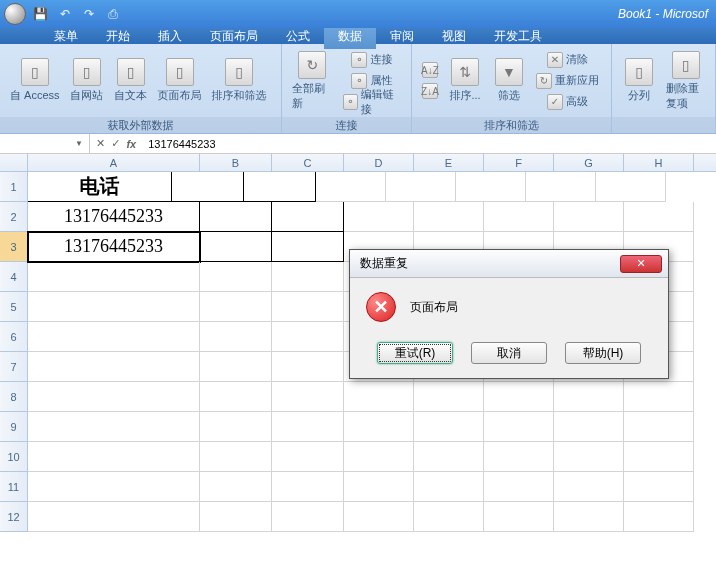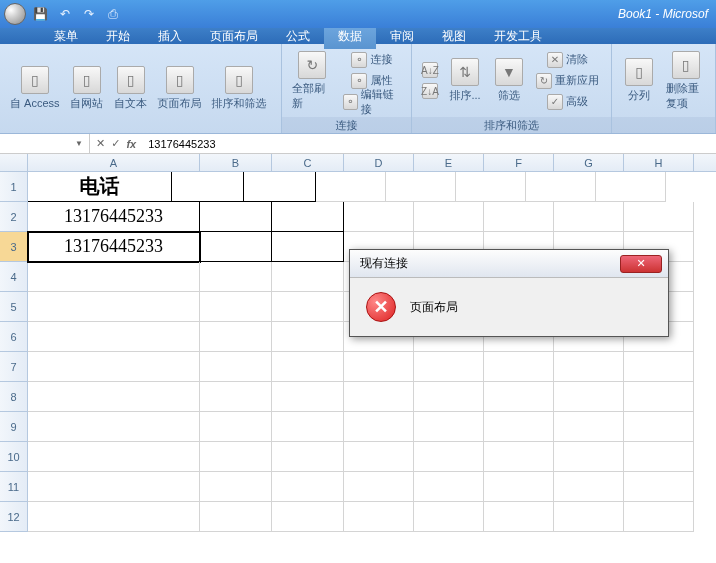--- a/index.html
+++ b/index.html
@@ -103,20 +103,21 @@
         </div>
       <div class="rbtn">
           <div class="ico">▯</div>
           <span>页面布局</span>
         </div>
       <div class="rbtn">
           <div class="ico">▯</div>
           <span>排序和筛选</span>
         </div>
     </div>
+    <div class="ribbon-label">获取外部数据</div>
   </div>
   <div class="ribbon-group" style="width:130px">
     <div class="ribbon-content">
       <div class="rbtn">
           <div class="ico">↻</div>
           <span>全部刷新</span>
         </div>
       <div class="stack">
         <div class="rbtn small">
             <div class="ico">⚬</div>
@@ -340,22 +341,27 @@
         <div class="cell" style="width: 70px;"></div>
         <div class="cell" style="width: 70px;"></div>
         <div class="cell" style="width: 70px;"></div>
         <div class="cell" style="width: 70px;"></div>
       </div>
     </div>
 </div>
 
 <div class="dialog">
   <div class="dlg-title">
-    <span>现有连接</span>
+    <span>数据重复</span>
     <div class="dlg-close">
         <span>✕</span>
       </div>
   </div>
   <div class="dlg-body">
     <div class="err-icon">✕</div>
     <div class="dlg-msg">页面布局</div>
   </div>
+  <div class="dlg-btns">
+    <button class="dlg-btn focus">重试(R)</button>
+    <button class="dlg-btn">取消</button>
+    <button class="dlg-btn">帮助(H)</button>
+  </div>
 </div>
 
 </body></html>

